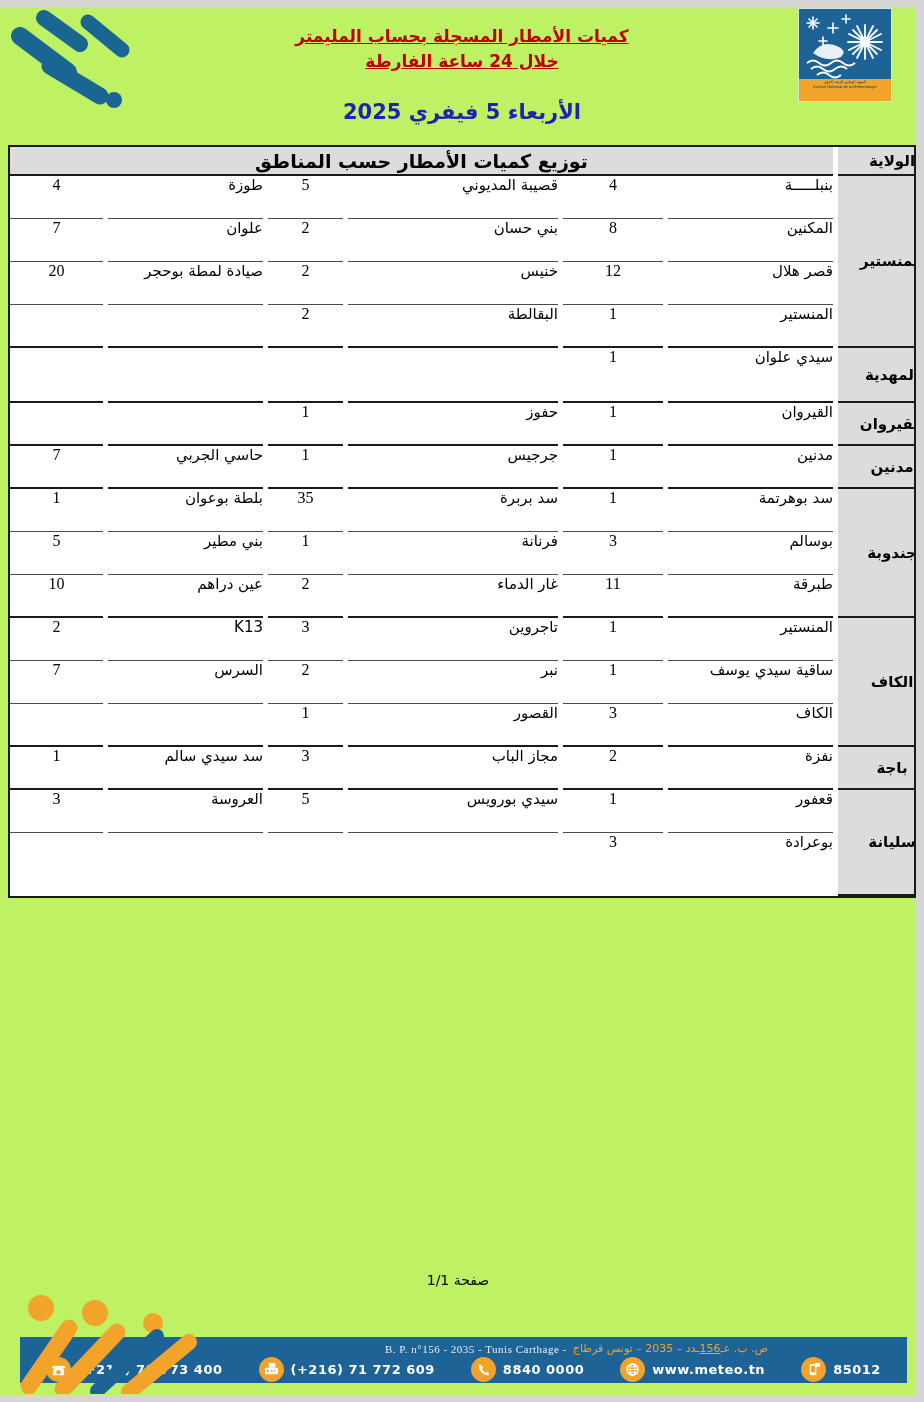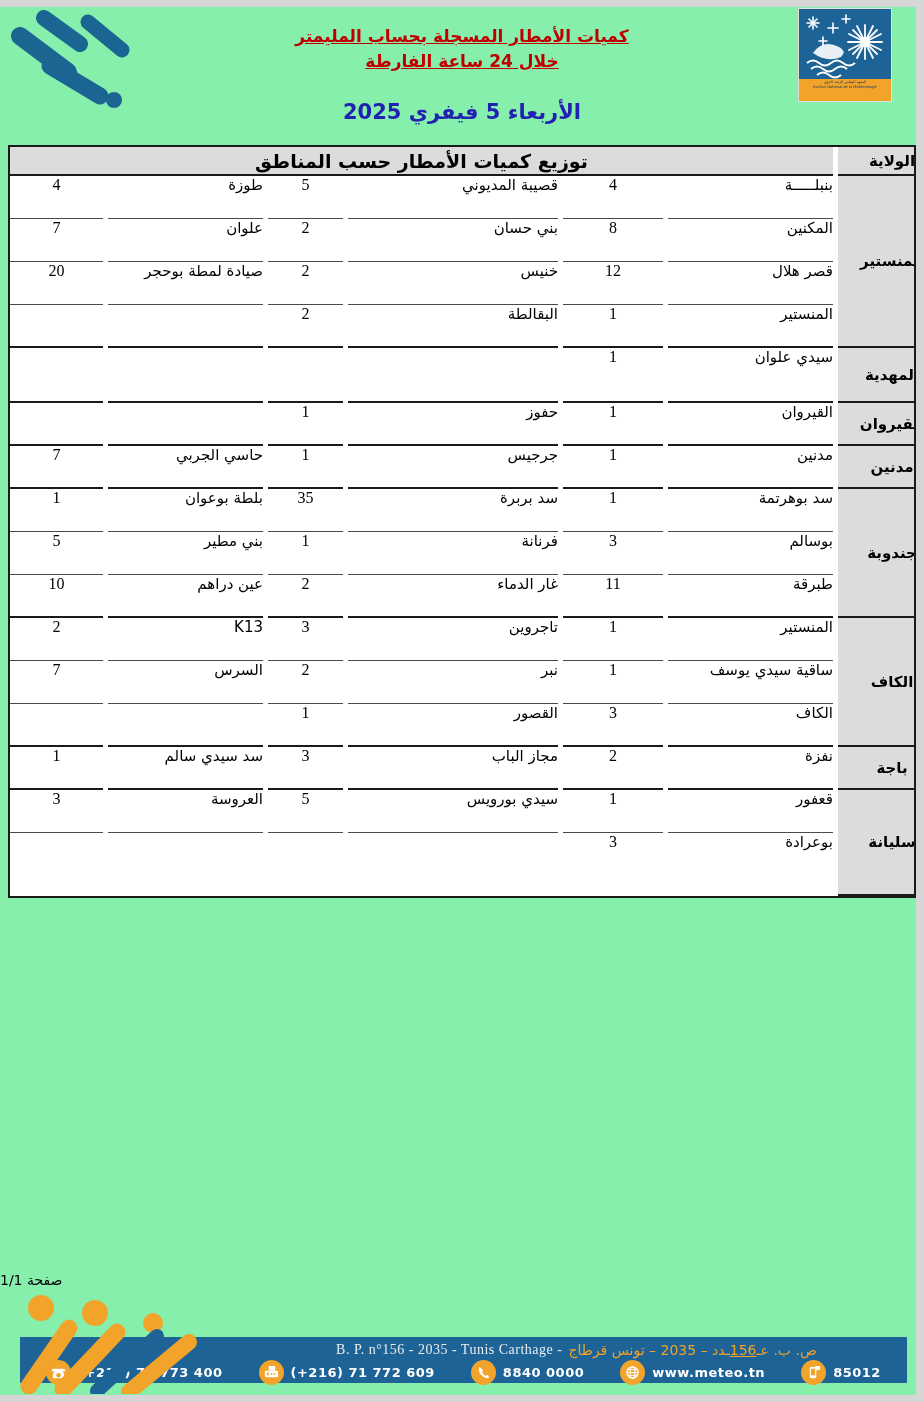--- a/index.html
+++ b/index.html
@@ -1,17 +1,17 @@
 <!DOCTYPE html>
 <html lang="ar"><head>
 <meta charset="utf-8">
 <style>
   html,body{margin:0;padding:0;background:#fff;}
   body{font-family:"DejaVu Sans",sans-serif;}
-  .page{position:relative;width:924px;height:1402px;background:#86efac;overflow:hidden;}
+  .page{position:relative;width:924px;height:1402px;background:#bef264;overflow:hidden;}
   .edge{position:absolute;background:#d6d6d6;}
   .edge-top{left:0;top:0;width:924px;height:7px;}
   .edge-right{right:0;top:0;width:8px;height:1402px;}
   .edge-bottom{left:0;bottom:0;width:924px;height:7px;}
 
   
   .logo-left{position:absolute;left:10px;top:8px;width:122px;height:100px;}
   .logo-inm{position:absolute;left:799px;top:9px;width:92px;height:92px;display:flex;flex-direction:column;box-shadow:0 0 0 1px #e0e0e0;}
   .logo-inm .sky{background:#1d6395;height:70px;position:relative;}
   .logo-inm .band{background:#f2a32a;height:22px;text-align:center;color:#143a66;overflow:hidden;}
@@ -29,25 +29,25 @@
   td.wilaya{background:#dcdcdc;font-weight:bold;font-size:15px;text-align:center;vertical-align:middle;
             border-right:2px solid #1a1a1a;border-bottom:2px solid #1a1a1a;}
   td.region{font-size:15px;text-align:right;vertical-align:top;padding:4px 8px 0 2px;}
   td.value{font-family:"Liberation Serif","DejaVu Serif",serif;font-size:16px;text-align:center;vertical-align:top;padding-top:3px;}
   tr{height:43px;}
   tr td.region,tr td.value{border-bottom:1px solid #4a4a4a;}
   tr.group-end td.region,tr.group-end td.value{border-bottom:2px solid #1a1a1a;}
   tr.last-row td{border-bottom:none !important;}
 
   
-  .pagenum{position:absolute;left:0;top:1272px;width:896px;text-align:left;font-size:14px;direction:rtl;}
+  .pagenum{position:absolute;left:10px;top:1272px;width:896px;text-align:center;font-size:14px;direction:rtl;}
 
   
   .footer-bar{position:absolute;left:20px;top:1337px;width:887px;height:46px;background:#1d6395;color:#fff;}
-  .addr{display:flex;justify-content:center;align-items:center;gap:6px;font-size:14px;padding:5px 9px 1px 235px;white-space:nowrap;}
+  .addr{display:flex;justify-content:center;align-items:center;gap:6px;font-size:11px;padding:5px 9px 1px 235px;white-space:nowrap;}
   .addr .latin{font-family:"Liberation Serif","DejaVu Serif",serif;letter-spacing:.5px;color:#e9eef2;}
   .addr .arabic{direction:rtl;color:#f2a32a;}
   .addr .num-underline{text-decoration:underline;}
   .contacts{display:flex;justify-content:center;align-items:center;gap:36px;margin-top:1px;}
   .citem{display:flex;align-items:center;gap:7px;font-size:13px;font-weight:bold;letter-spacing:.5px;}
   .badge{width:25px;height:25px;border-radius:50%;background:#f2a32a;display:flex;align-items:center;justify-content:center;flex:0 0 auto;}
   .decor{position:absolute;left:5px;top:1292px;width:205px;height:102px;}
 </style>
 </head>
 <body>

